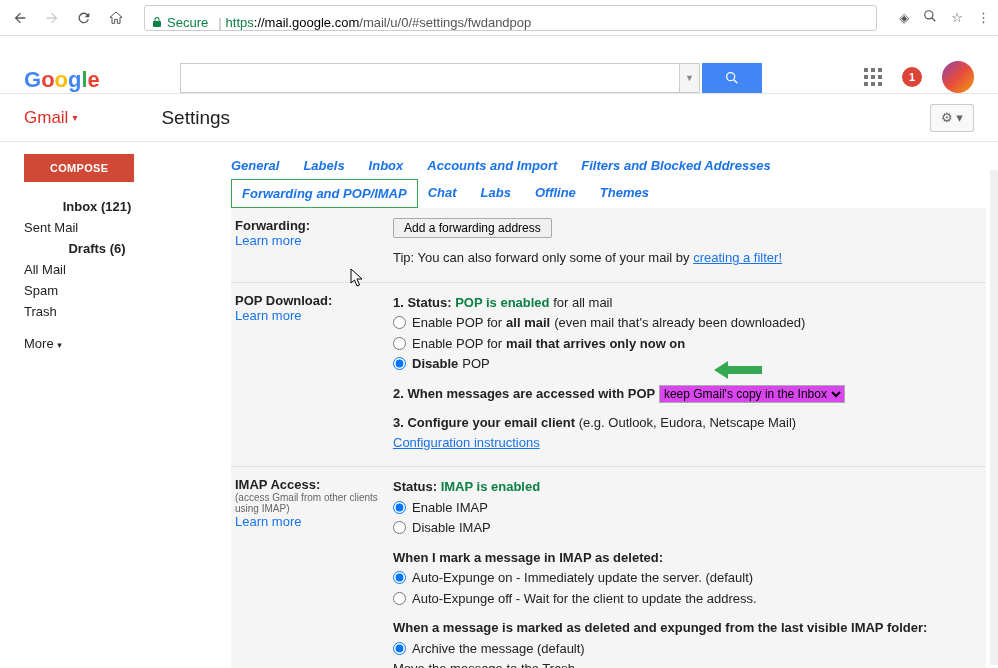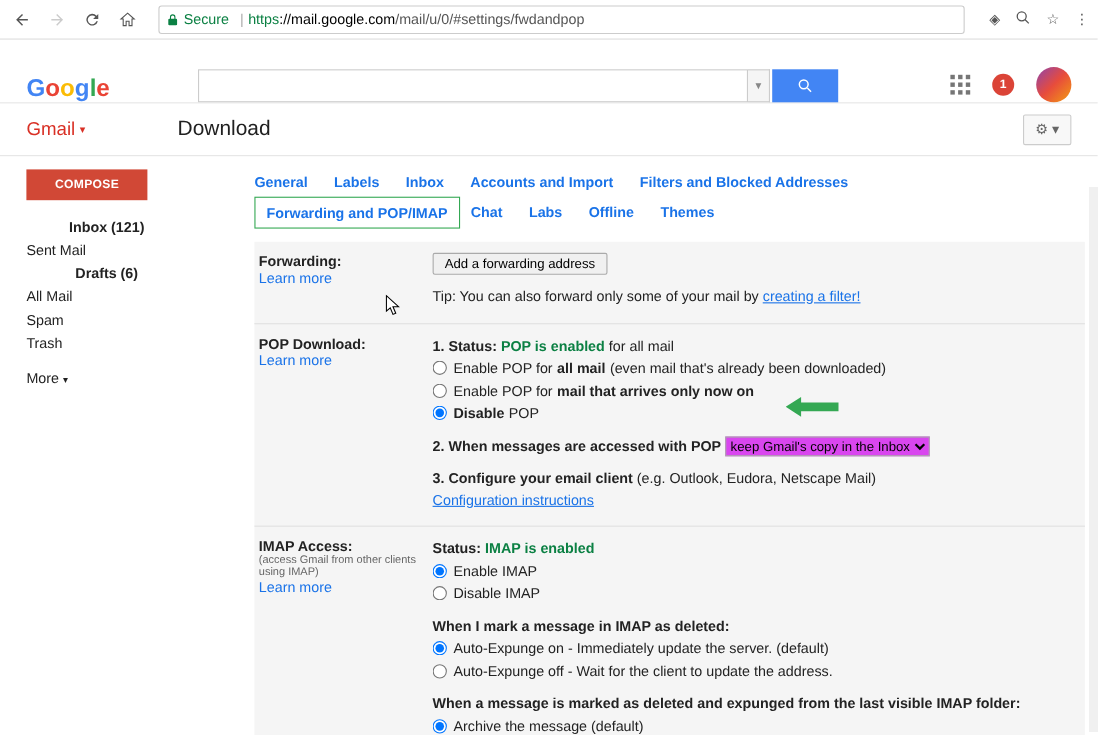--- a/index.html
+++ b/index.html
@@ -2,21 +2,21 @@
 <html><head>
 <meta charset="utf-8">
 <style>
 * { box-sizing: border-box; margin: 0; padding: 0; }
 body { font-family: Arial, sans-serif; font-size: 13px; color: #222; width: 998px; height: 668px; overflow: hidden; background: #fff; }
 
 
 .browser-bar { height: 36px; display: flex; align-items: center; padding: 0 8px; border-bottom: 1px solid #ddd; }
 .nav-btn { width: 24px; height: 24px; display: flex; align-items: center; justify-content: center; color: #555; margin-right: 8px; cursor: pointer; }
 .nav-btn.disabled { color: #bbb; }
-.url-bar { flex: 1; display: flex; align-items: center; height: 26px; border: 1px solid #ccc; border-radius: 3px; padding: 0 6px; margin: 0 8px; font-size: 13px; }
+.url-bar { flex: 1; display: flex; align-items: flex-end; height: 26px; border: 1px solid #ccc; border-radius: 3px; padding: 0 6px; margin: 0 8px; font-size: 13px; }
 .secure { color: #0b8043; display: flex; align-items: center; margin-right: 6px; }
 .secure svg { margin-right: 4px; }
 .url-text { color: #555; }
 .url-black { color: #000; }
 .right-icons { display: flex; align-items: center; }
 .right-icons > * { margin-left: 14px; color: #555; }
 
 
 .app-header { height: 58px; display: flex; align-items: flex-end; padding: 0 24px; border-bottom: 1px solid #e5e5e5; }
 .logo { font-size: 22px; font-weight: bold; margin-right: 80px; }
@@ -42,21 +42,21 @@
 .main { display: flex; height: calc(668px - 36px - 58px - 48px); gap: 47px; }
 .sidebar { width: 170px; padding: 12px 0 0 24px; }
 .compose { background: #d14836; color: #fff; font-weight: bold; font-size: 11px; padding: 8px 26px; border: none; letter-spacing: 0.3px; margin-bottom: 14px; }
 .sidebar-item { padding: 3px 0; font-size: 13px; color: #222; cursor: pointer; }
 .sidebar-item.bold { font-weight: bold; text-align: center; }
 .more-item { margin-top: 14px; font-size: 13px; }
 
 .content { flex: 1; overflow-y: auto; padding: 10px 12px 12px 14px; position: relative; }
 
 
-.tabs { display: flex; flex-wrap: wrap; gap: 0; margin-bottom: 12px; }
+.tabs { display: flex; flex-wrap: wrap; gap: 0; margin-bottom: 0; font-style: italic; }
 .tab { color: #1a73e8; font-size: 13px; padding: 6px 10px 6px 0; margin-right: 14px; cursor: pointer; font-weight: bold; }
 .tab.active { color: #1a73e8; border: 1px solid #34a853; padding: 6px 10px; margin-right: 10px; }
 
 
 .settings-table { width: 100%; background: #f5f5f5; }
 .settings-row { display: flex; border-top: 1px solid #e0e0e0; padding: 10px 8px 14px 4px; }
 .settings-row:first-child { border-top: none; }
 .row-label { width: 158px; flex-shrink: 0; }
 .row-label-title { font-weight: bold; font-size: 13px; }
 .row-label-sub { font-size: 10px; color: #666; }
@@ -153,21 +153,21 @@
         <span></span>
         <span></span>
       </div>
     <div class="notif-badge">1</div>
     <div class="avatar"></div>
   </div>
 </div>
 
 <div class="sub-header">
   <div class="gmail-label">Gmail</div>
-  <div class="page-title">Download</div>
+  <div class="page-title">Settings</div>
   <div class="gear-btn">⚙ ▾</div>
 </div>
 
 <div class="main">
   <div class="sidebar">
     <button class="compose">COMPOSE</button>
     <div id="sidebar-items">
         <div class="sidebar-item bold">Inbox (121)</div>
         <div class="sidebar-item">Sent Mail</div>
         <div class="sidebar-item bold">Drafts (6)</div>

